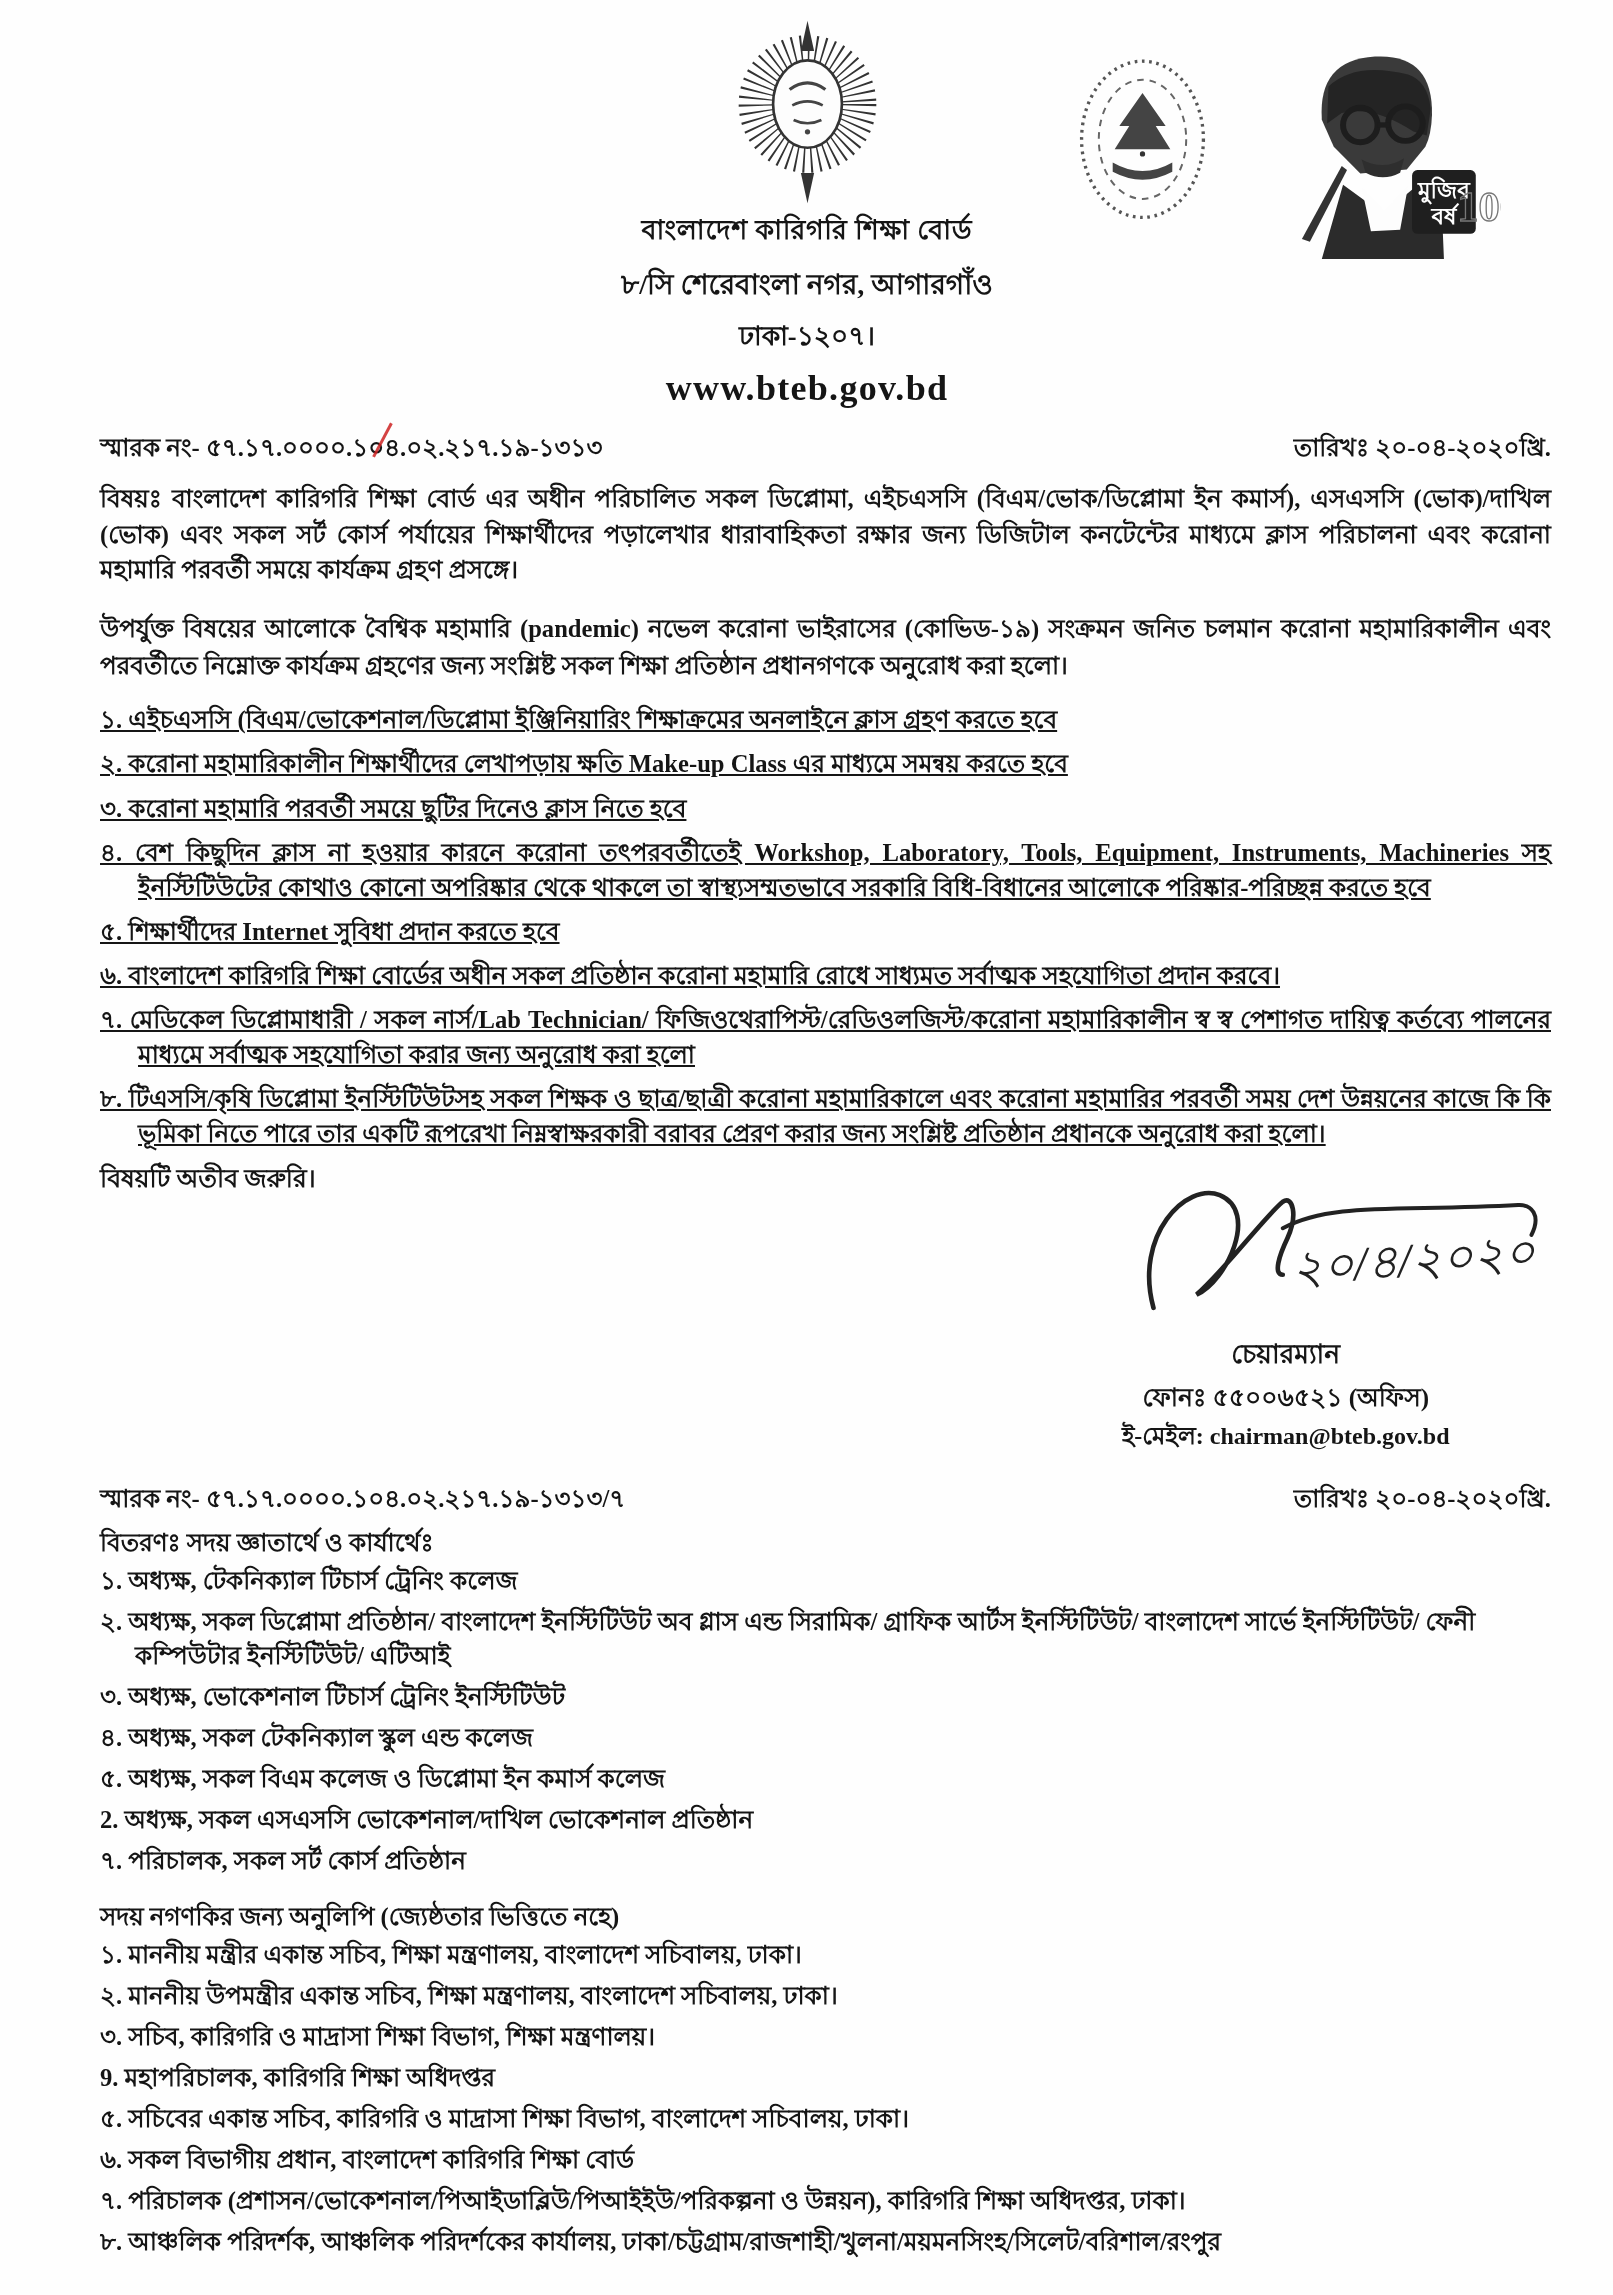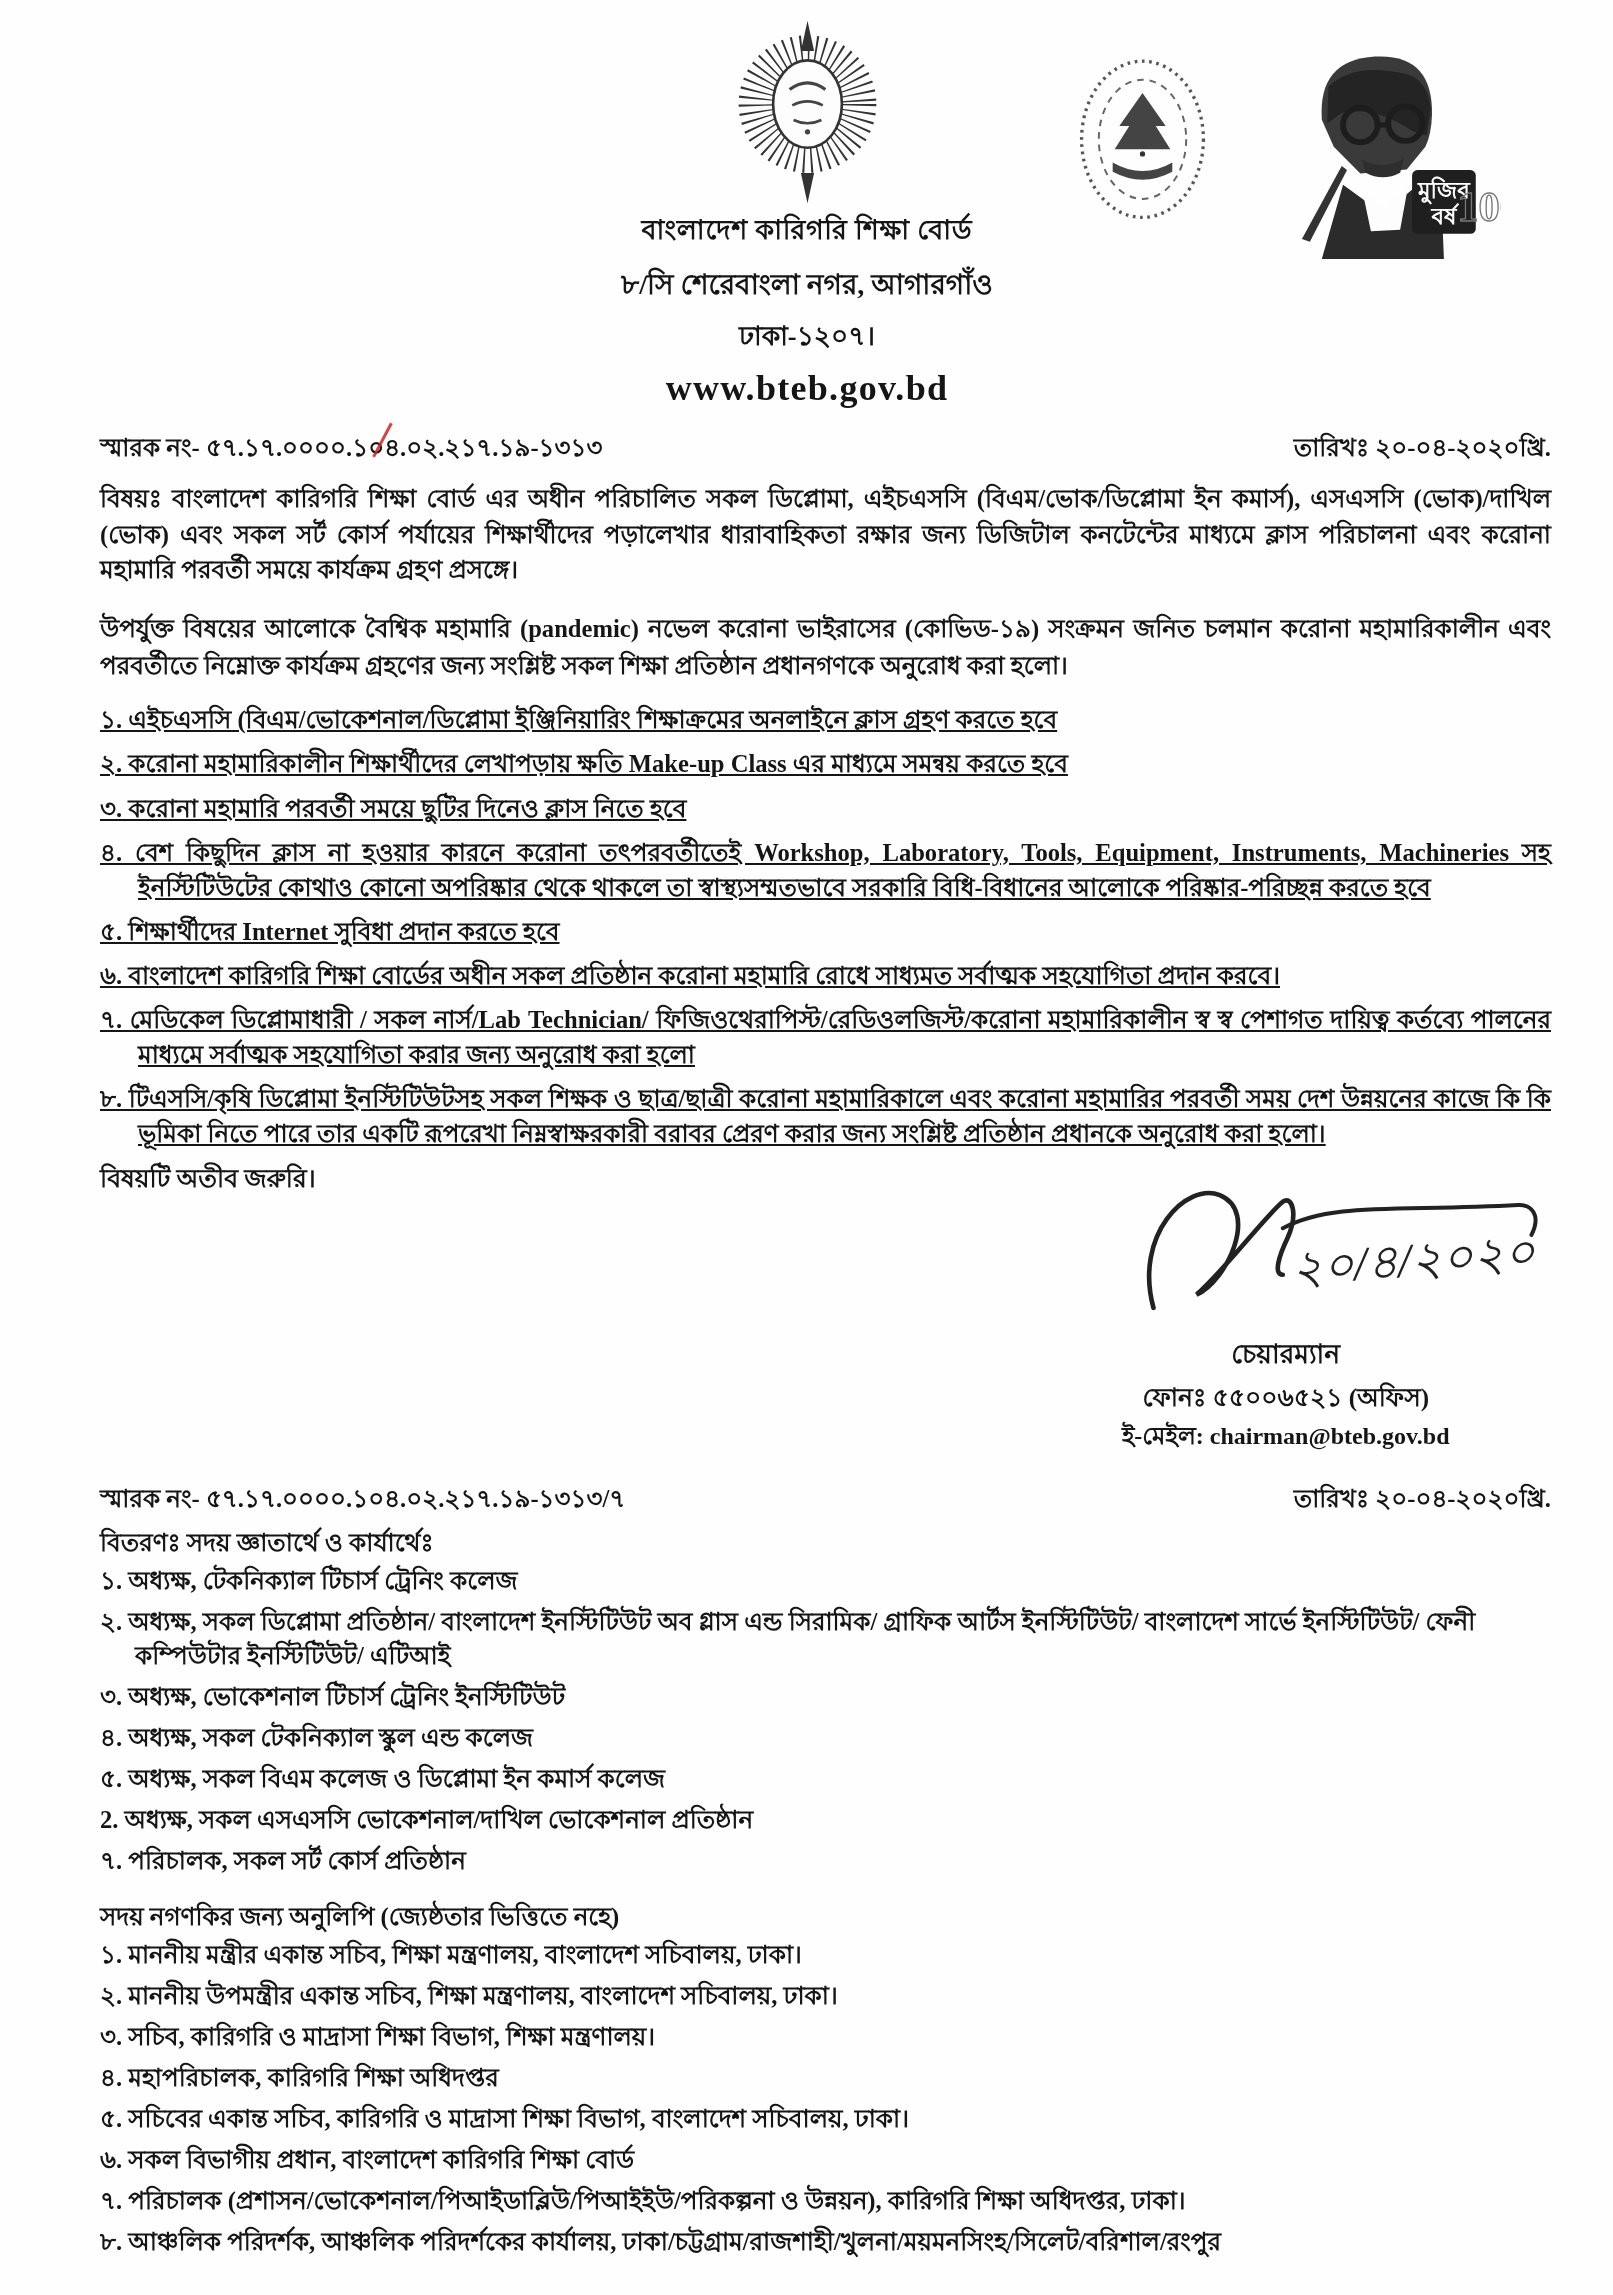--- a/index.html
+++ b/index.html
@@ -153,21 +153,21 @@
       <div class="li">2. অধ্যক্ষ, সকল এসএসসি ভোকেশনাল/দাখিল ভোকেশনাল প্রতিষ্ঠান</div>
       <div class="li">৭. পরিচালক, সকল সর্ট কোর্স প্রতিষ্ঠান</div>
     </div>
 
     <div class="dist-head" style="margin-top:22.6px;">সদয় নগণকির জন্য অনুলিপি (জ্যেষ্ঠতার ভিত্তিতে নহে)</div>
     <div class="cc-wrap">
       <div class="plist">
         <div class="li">১. মাননীয় মন্ত্রীর একান্ত সচিব, শিক্ষা মন্ত্রণালয়, বাংলাদেশ সচিবালয়, ঢাকা।</div>
         <div class="li">২. মাননীয় উপমন্ত্রীর একান্ত সচিব, শিক্ষা মন্ত্রণালয়, বাংলাদেশ সচিবালয়, ঢাকা।</div>
         <div class="li">৩. সচিব, কারিগরি ও মাদ্রাসা শিক্ষা বিভাগ, শিক্ষা মন্ত্রণালয়।</div>
-        <div class="li">৪. মহাপরিচালক, কারিগরি শিক্ষা অধিদপ্তর</div>
+        <div class="li">9. মহাপরিচালক, কারিগরি শিক্ষা অধিদপ্তর</div>
         <div class="li">৫. সচিবের একান্ত সচিব, কারিগরি ও মাদ্রাসা শিক্ষা বিভাগ, বাংলাদেশ সচিবালয়, ঢাকা।</div>
         <div class="li">৬. সকল বিভাগীয় প্রধান, বাংলাদেশ কারিগরি শিক্ষা বোর্ড</div>
         <div class="li">৭. পরিচালক (প্রশাসন/ভোকেশনাল/পিআইডাব্লিউ/পিআইইউ/পরিকল্পনা ও উন্নয়ন), কারিগরি শিক্ষা অধিদপ্তর, ঢাকা।</div>
         <div class="li">৮. আঞ্চলিক পরিদর্শক, আঞ্চলিক পরিদর্শকের কার্যালয়, ঢাকা/চট্টগ্রাম/রাজশাহী/খুলনা/ময়মনসিংহ/সিলেট/বরিশাল/রংপুর</div>
 
       </div>
 
     </div>
 
   </div>

